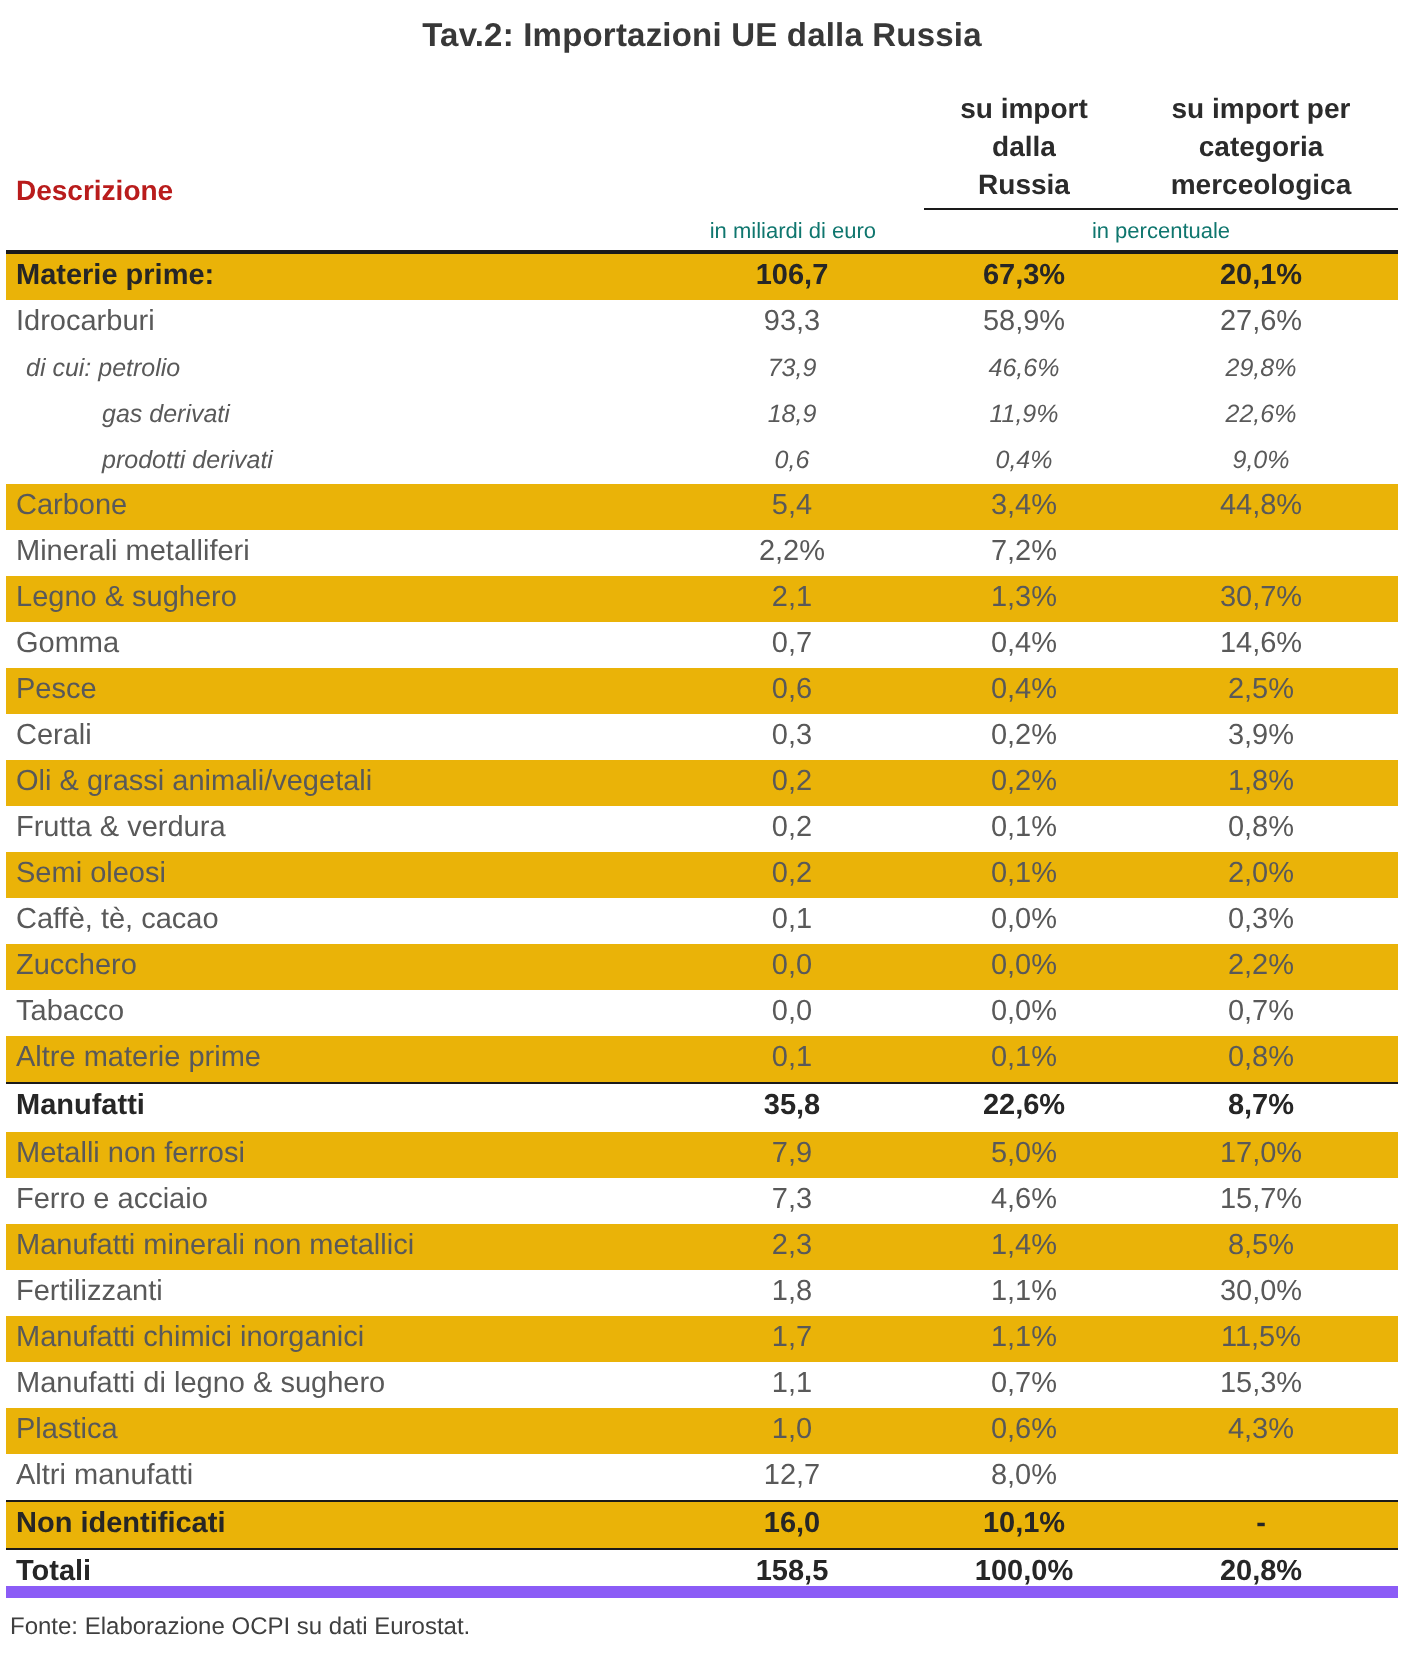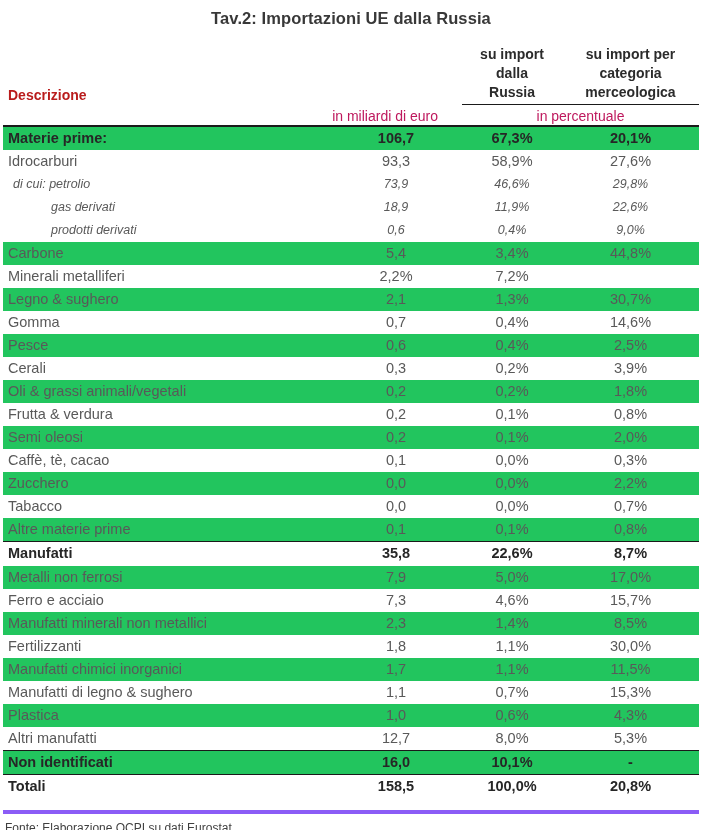--- a/index.html
+++ b/index.html
@@ -48,37 +48,37 @@
   }
   .h-pct1 { width: 100px; }
   .h-pct2 { width: 137px; }
 
   .thead-units {
     display: grid;
     grid-template-columns: 327px 132px 237px;
     height: 22px;
     line-height: 22px;
     border-bottom: 2px solid #1a1a1a;
-    font-size: 14px;
-    color: #be185d;
+    font-size: 11px;
+    color: #0f766e;
   }
   .u-value { grid-column: 2; text-align: right; padding-right: 24px; }
   .u-pct   { grid-column: 3; text-align: center; }
 
   
   .row {
     display: grid;
     grid-template-columns: 327px 132px 100px 137px;
     height: 23px;
     line-height: 23px;
     font-size: 14.5px;
   }
-  .row.shaded { background: #22c55e; }
+  .row.shaded { background: #eab308; }
   .row.border-top { border-top: 1.5px solid #1a1a1a; height: 24.5px; line-height: 23px; }
-  .row.border-bottom { border-bottom: 4px solid #8b5cf6; height: 40px; }
+  .row.border-bottom { border-bottom: 6px solid #8b5cf6; height: 25px; }
   .c-desc { padding-left: 5px; white-space: nowrap; overflow: hidden; }
   .c-val, .c-p1, .c-p2 { text-align: center; }
 
   .row.style-bold { font-weight: 700; color: #262626; }
   .row.style-sub1, .row.style-sub2 {
     font-style: italic;
     font-size: 12.5px;
     color: #595959;
   }
   .row.style-sub1 .c-desc { padding-left: 10px; }
@@ -297,21 +297,20 @@
     <div class="c-desc">Plastica</div>
     <div class="c-val">1,0</div>
     <div class="c-p1">0,6%</div>
     <div class="c-p2">4,3%</div>
   </div>
 
   <div class="row style-normal">
     <div class="c-desc">Altri manufatti</div>
     <div class="c-val">12,7</div>
     <div class="c-p1">8,0%</div>
-    <div class="c-p2">5,3%</div>
   </div>
 
   <div class="row style-bold shaded border-top">
     <div class="c-desc">Non identificati</div>
     <div class="c-val">16,0</div>
     <div class="c-p1">10,1%</div>
     <div class="c-p2">-</div>
   </div>
 
   <div class="row style-bold border-top border-bottom">

